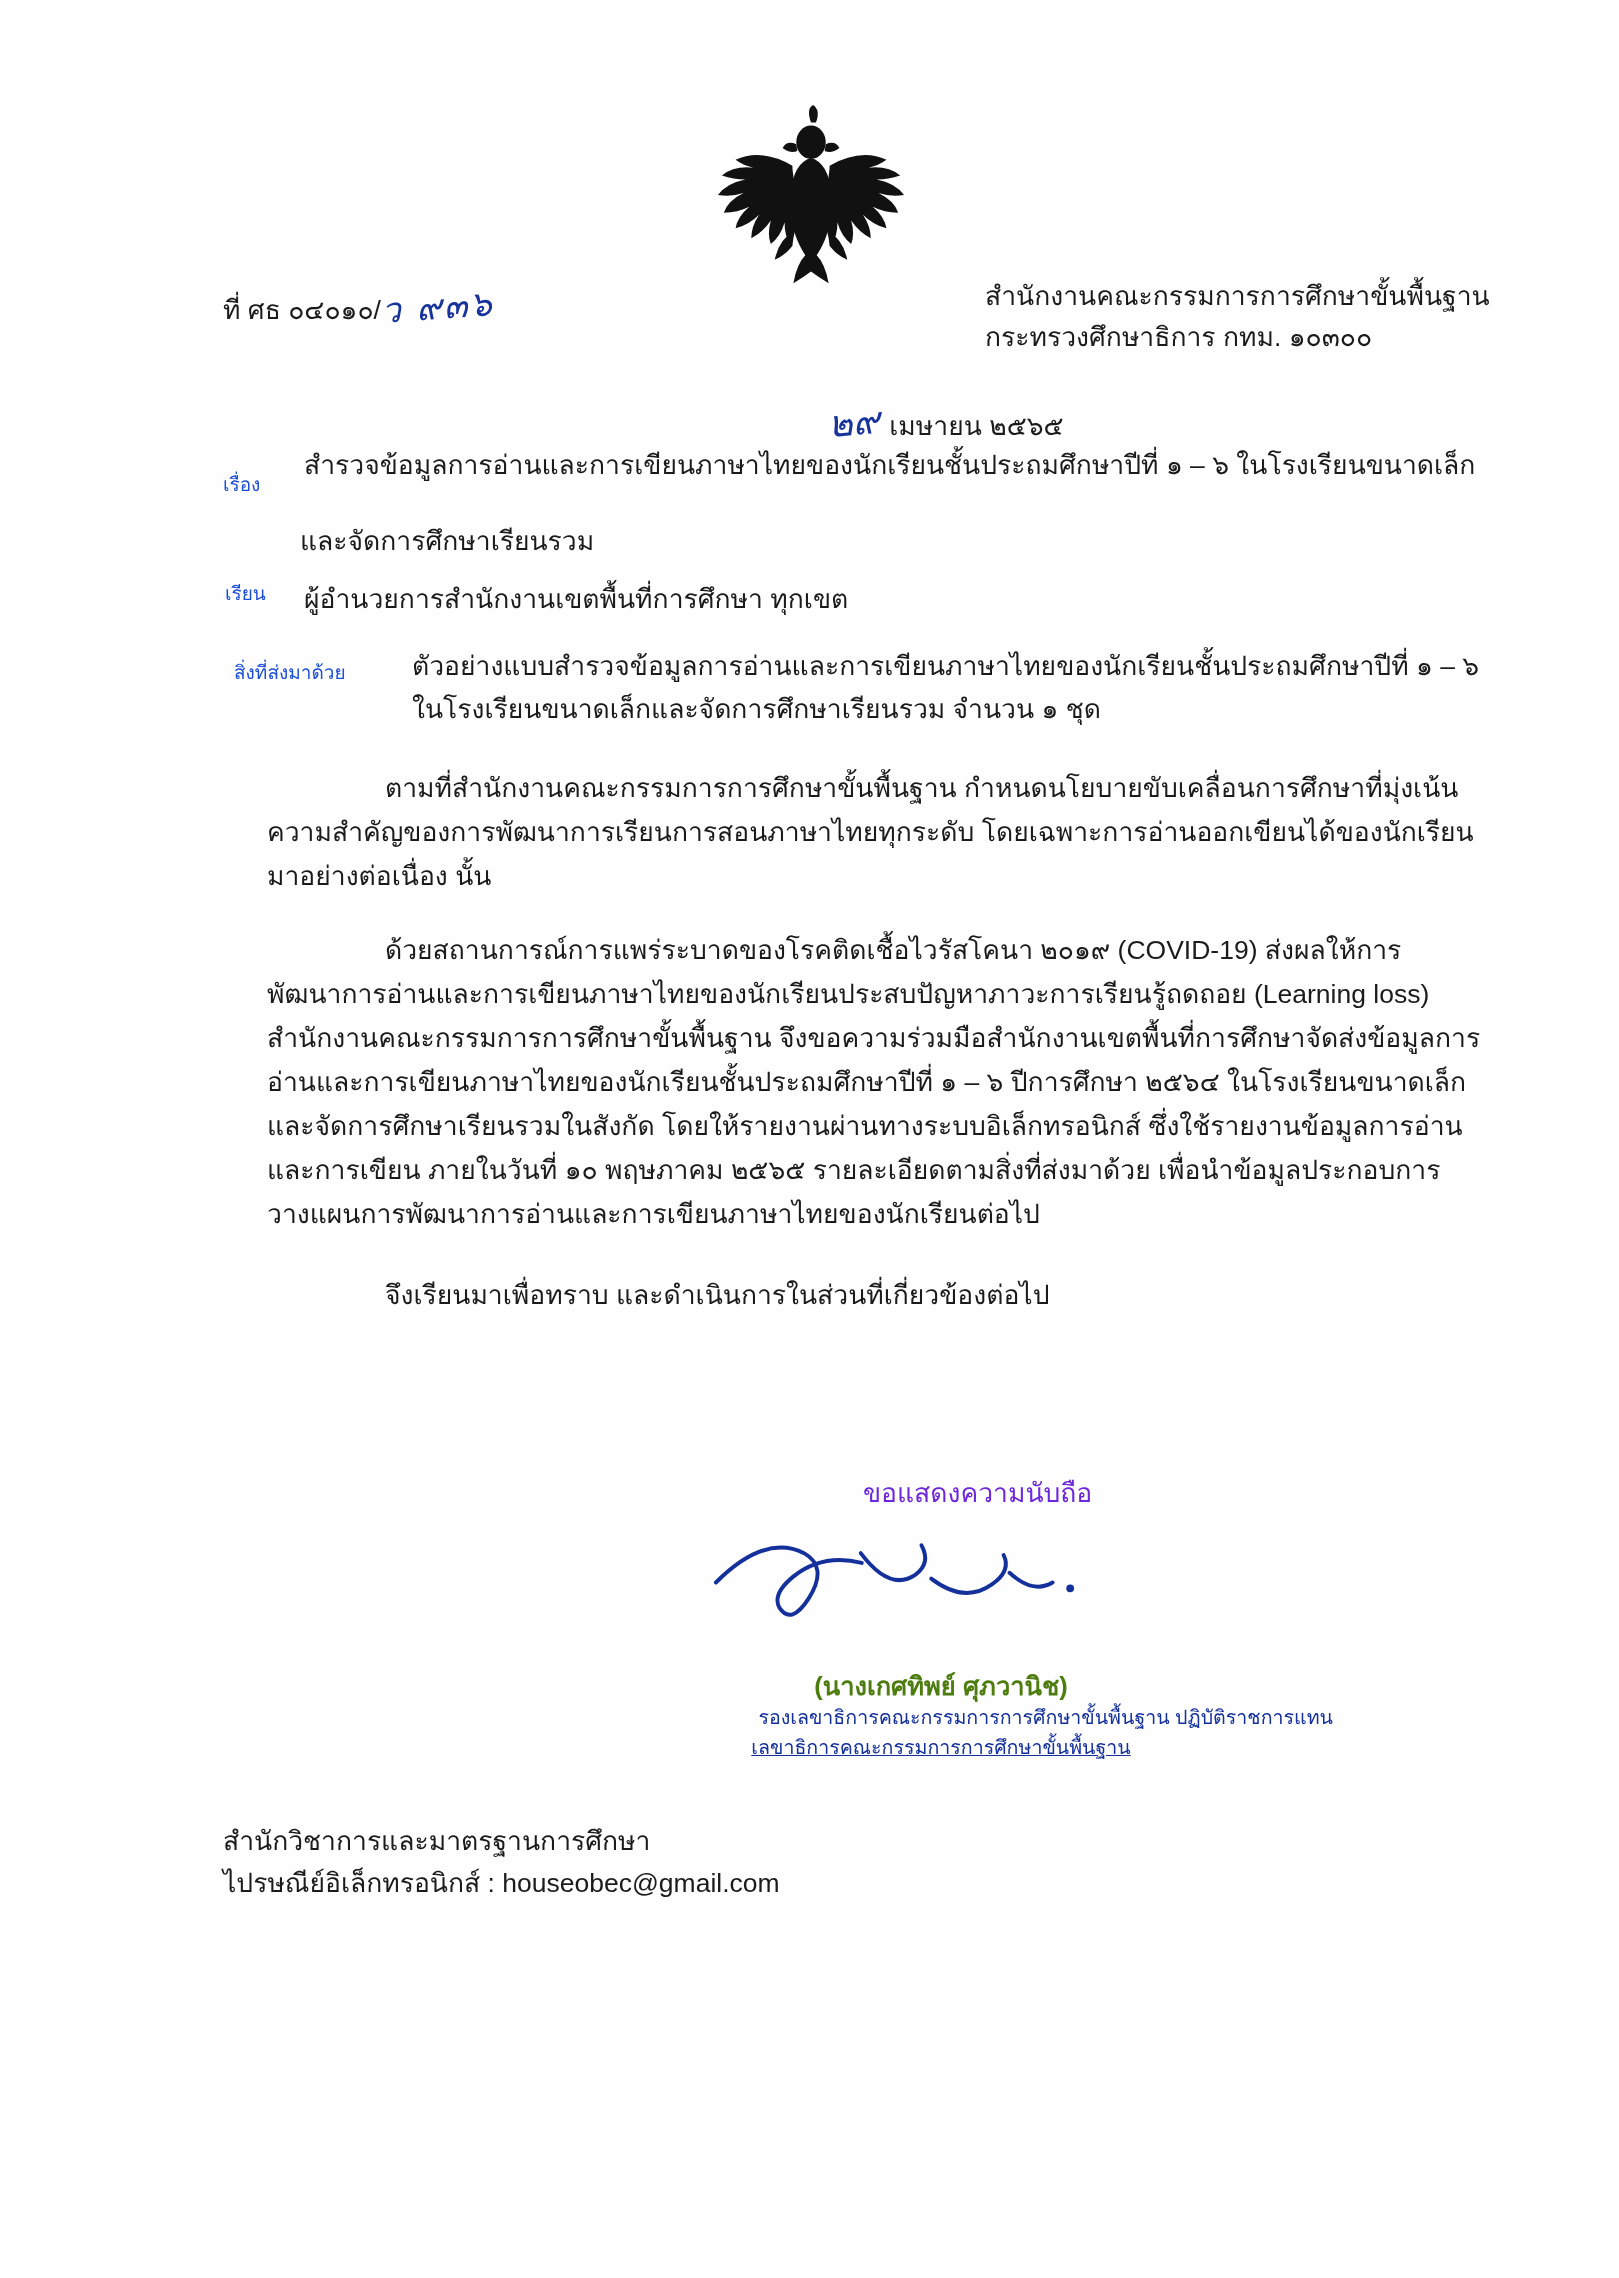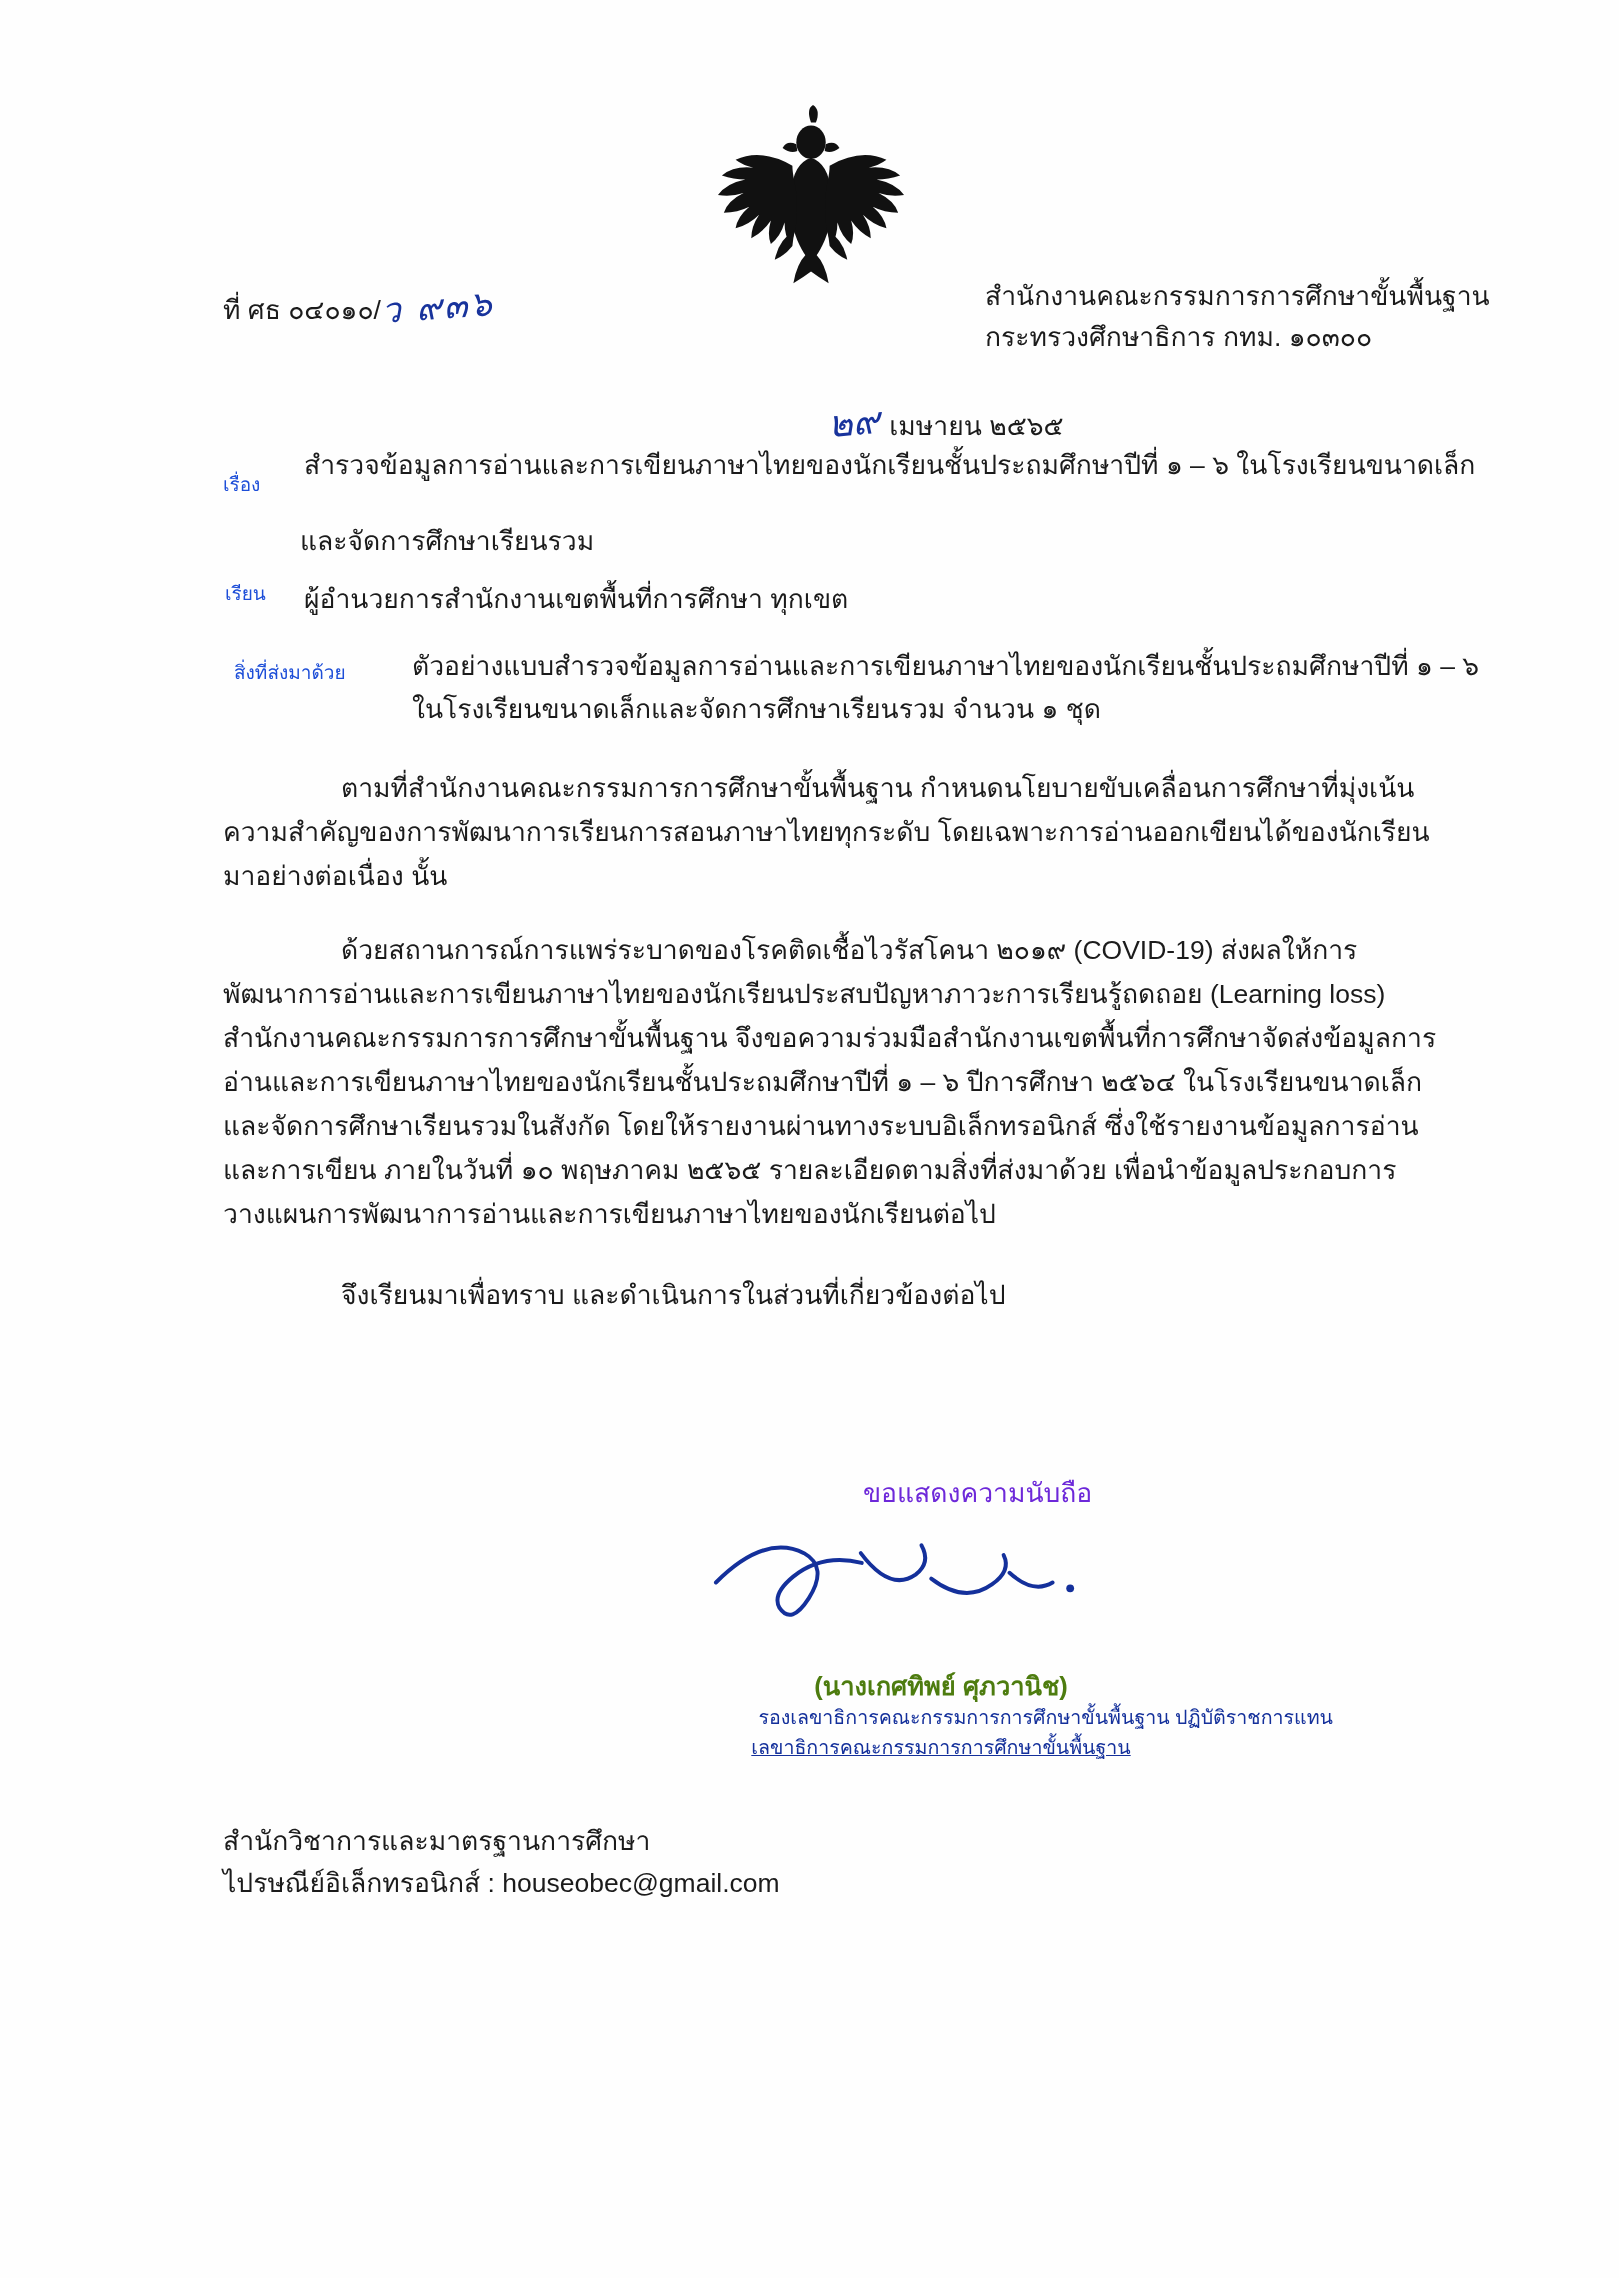--- a/index.html
+++ b/index.html
@@ -93,21 +93,21 @@
   }
   .para {
     position: absolute;
     left: 223px;
     width: 1230px;
     font-size: 26.5px;
     color: #1b1b1b;
     line-height: 1.66;
     text-align: left;
   }
-  .indent { text-indent: 118px; }
+  .indent { text-indent: 118px; margin-left: 44px; }
 
   
   .closing {
     position: absolute;
     left: 863px;
     top: 1472px;
     font-size: 26.5px;
     color: #6d28d9;
   }
   .signature {

